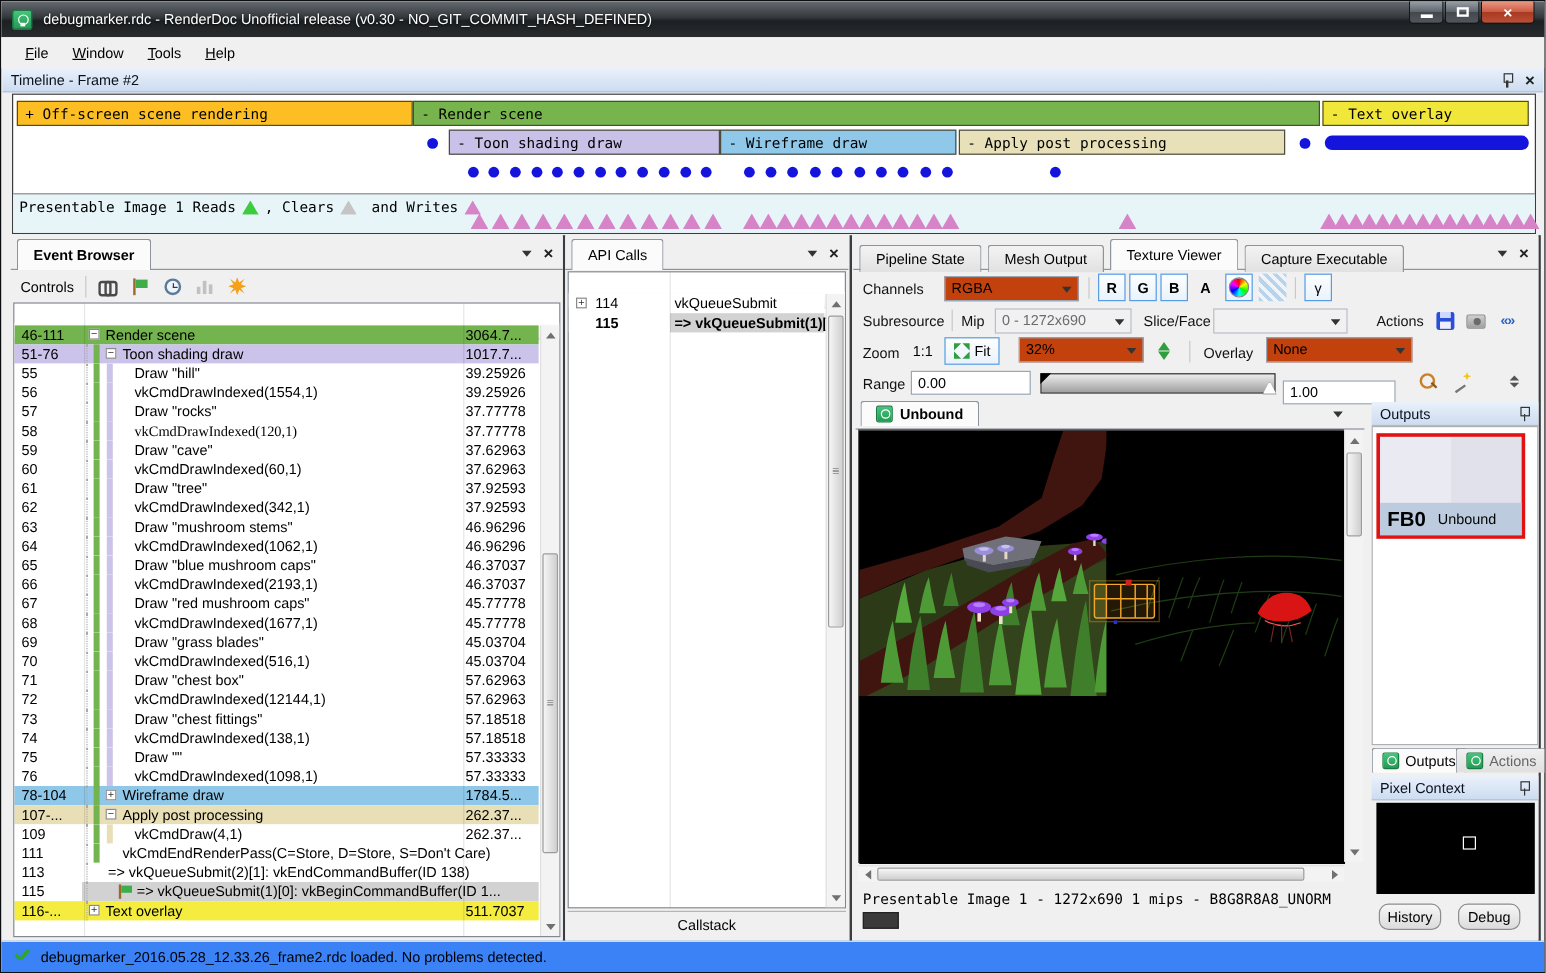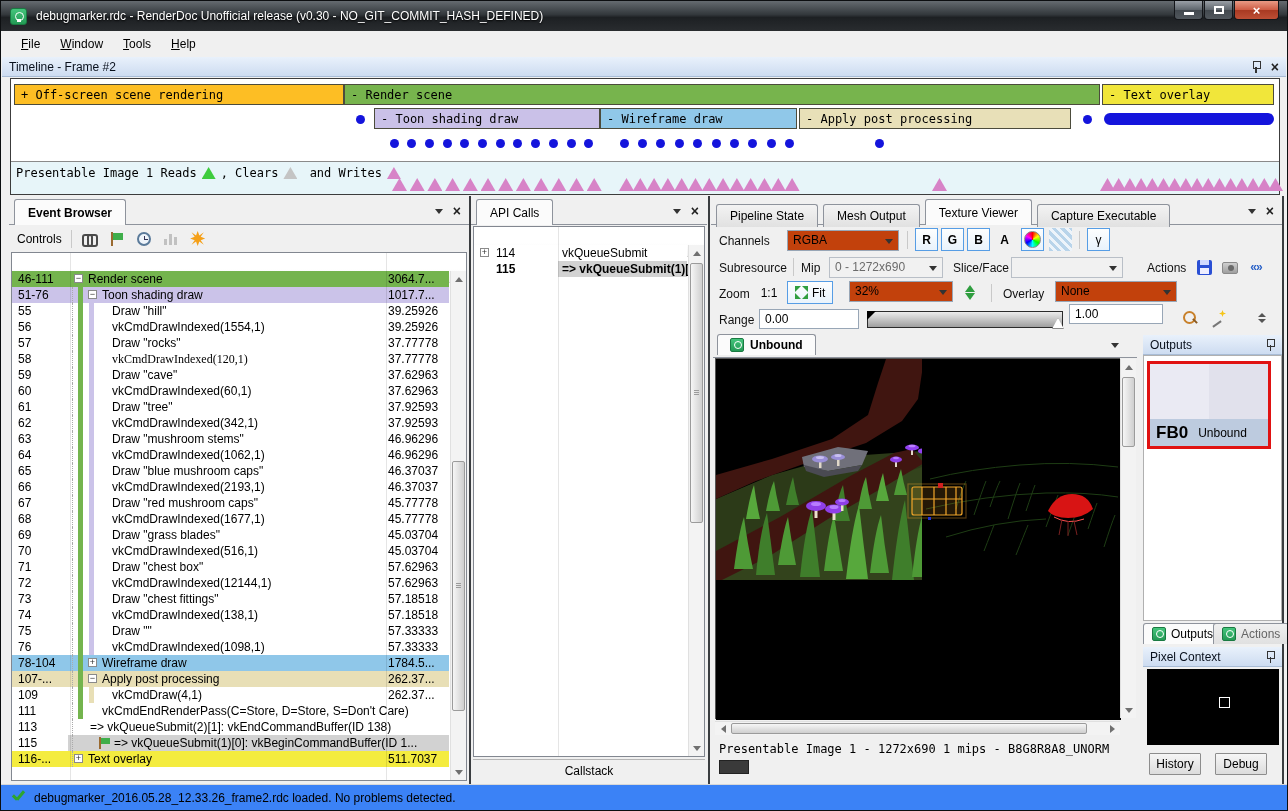--- a/index.html
+++ b/index.html
@@ -144,21 +144,21 @@
   .tex-tab{position:absolute;display:flex;align-items:center;gap:6px;padding:3px 12px;border:1px solid #8e939c;border-bottom:none;
     border-radius:3px 3px 0 0;background:#fbfbfb;font-weight:bold;}
   .minilogo{width:14px;height:14px;border-radius:2px;background:linear-gradient(#45c57c,#239a55);position:relative;border:1px solid #1a7a42;}
   .minilogo::before{content:"";position:absolute;left:3px;top:2px;width:6px;height:6px;border:1.5px solid #fff;border-radius:50%;}
   .fbthumb{position:absolute;border:3px solid #e01212;background:linear-gradient(90deg,#eaeaf3 50%,#e1e1ec 50%);}
   .fbthumb .strip{position:absolute;left:0;right:0;bottom:0;height:27px;background:#bdcbdf;display:flex;align-items:center;padding:0 6px;gap:10px;}
   .fbthumb .fbname{font-weight:bold;font-size:17px;}
   .smalltab{position:absolute;display:flex;align-items:center;gap:5px;padding:3px 8px;border:1px solid #8e939c;border-bottom:none;
     border-radius:3px 3px 0 0;background:linear-gradient(#f0f0f0,#e0e0e0);}
   .smalltab.active{background:#fbfbfb;}
-  .btn{position:absolute;border:1px solid #8d8d8d;border-radius:1px;background:linear-gradient(#f6f6f6,#dcdcdc);
+  .btn{position:absolute;border:1px solid #8d8d8d;border-radius:8px;background:linear-gradient(#f6f6f6,#dcdcdc);
     display:flex;align-items:center;justify-content:center;}
   .statusbar{position:absolute;left:0;right:0;bottom:0;height:26px;background:#3b82f6;border-top:1px solid #d8d8d8;
     display:flex;align-items:center;padding-left:10px;gap:8px;}
   .mono{font-family:"DejaVu Sans Mono",monospace;}
   .check{width:15px;height:13px;position:relative;}
   .check::before{content:"";position:absolute;left:1px;top:5px;width:6px;height:3px;background:#2ea52e;transform:rotate(45deg);}
   .check::after{content:"";position:absolute;left:4px;top:3px;width:11px;height:3px;background:#2ea52e;transform:rotate(-50deg);}
 </style>
 </head>
 <body>
@@ -689,21 +689,21 @@
     <span class="tsep" style="position:absolute;left:280px;top:87px;"></span>
     <span class="ctl-label" style="left:292px;top:90px;">Overlay</span>
     <span class="combo" style="left:344px;top:84px;width:122px;"><span>None</span><span class="car chev"></span></span>
 
     <span class="ctl-label" style="left:8px;top:116px;">Range</span>
     <span class="field" style="left:48px;top:112px;width:100px;">0.00</span>
     <span class="slider" style="left:156px;top:114px;width:196px;">
       <span class="hdl-l"></span>
       <span class="hdl-r"></span>
     </span>
-    <span class="field" style="left:358px;top:107px;width:94px;">1.00</span>
+    <span class="field" style="left:358px;top:120px;width:94px;">1.00</span>
     <span class="ticon" style="position:absolute;left:470px;top:112px;">
         <span class="magnif"></span>
       </span>
     <span class="ticon" style="position:absolute;left:498px;top:112px;">
         <span class="wand"></span>
       </span>
     <span class="mini-spin" style="left:544px;top:112px;">
         <i class="u"></i>
         <i class="d"></i>
       </span>

